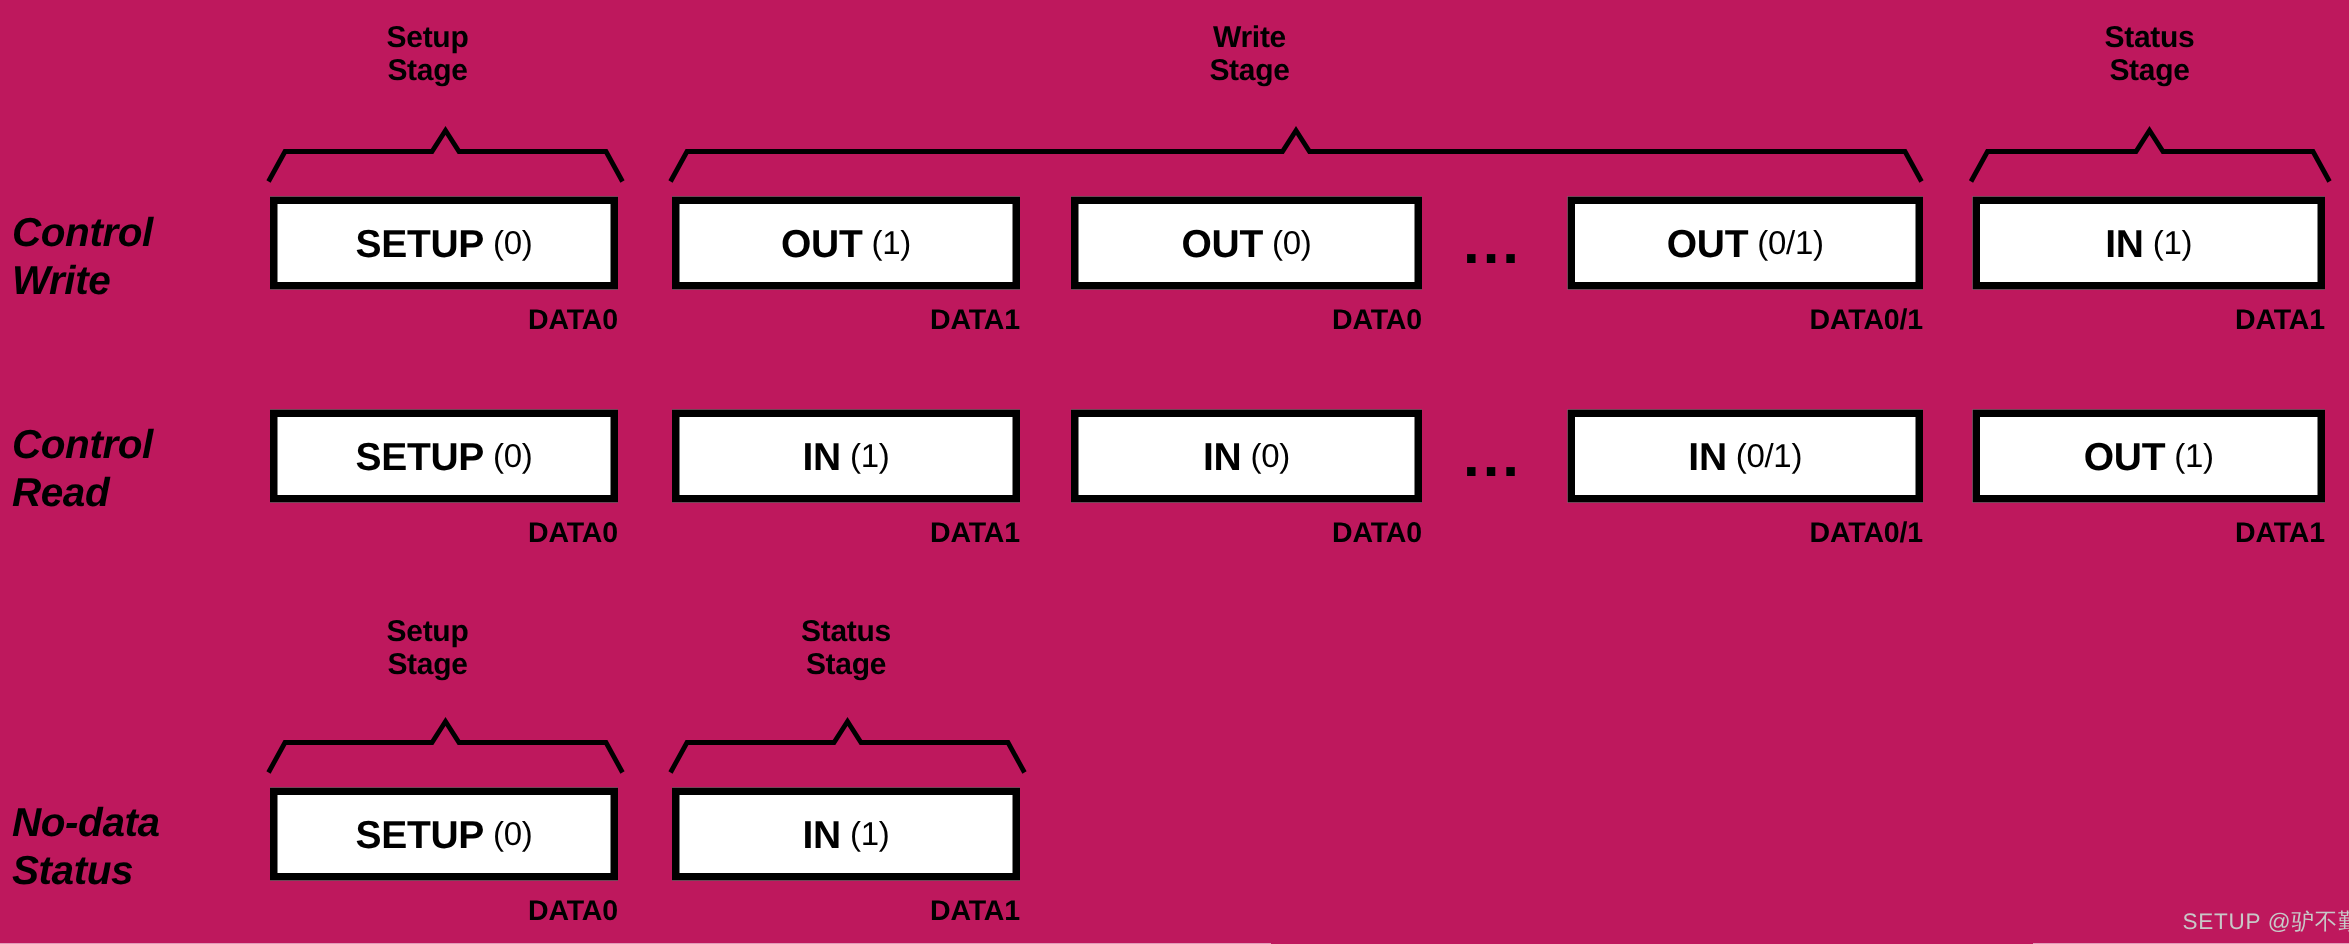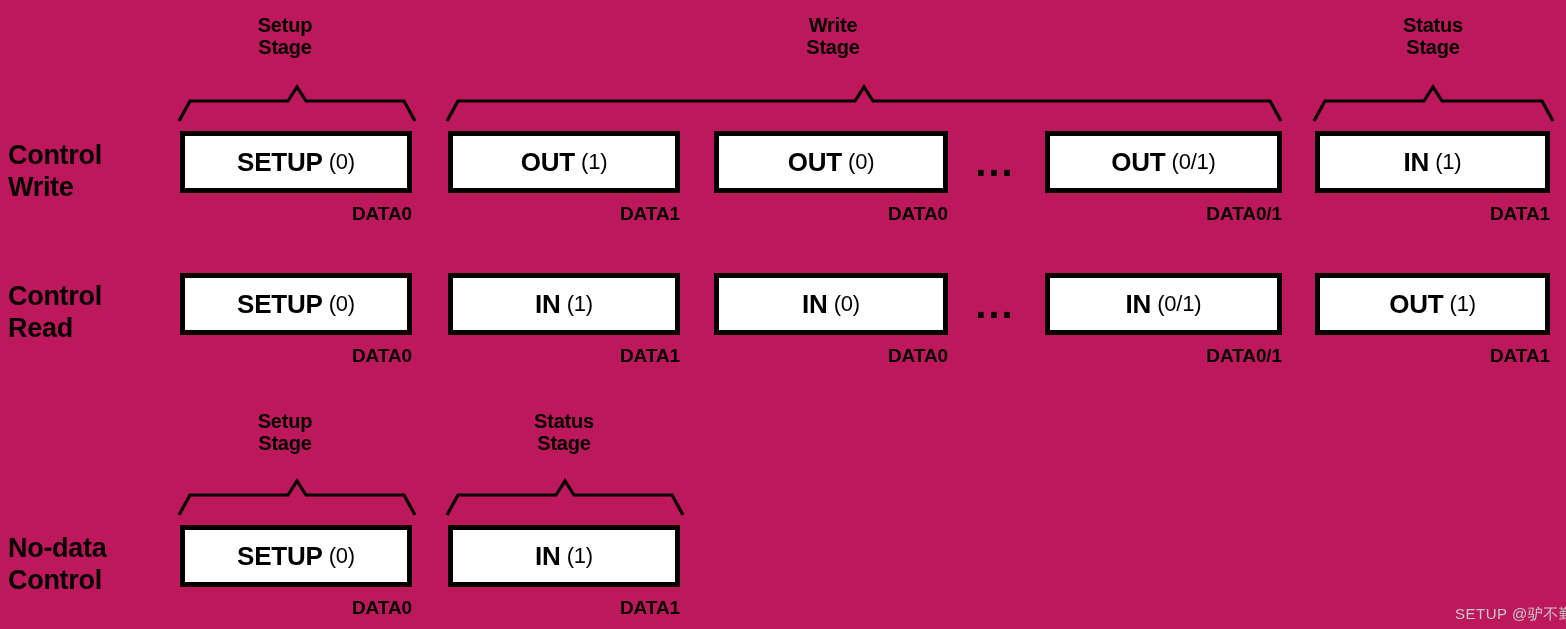--- a/index.html
+++ b/index.html
@@ -21,20 +21,21 @@
 
   
   .row-label {
     position: absolute;
     font-size: 27px;
     font-weight: bold;
     line-height: 1.18;
     letter-spacing: -0.3px;
     white-space: pre-line;
     text-align: left;
+    font-style: italic;
   }
 
   
   .stage-label {
     position: absolute;
     font-size: 20px;
     font-weight: bold;
     line-height: 1.12;
     text-align: center;
     white-space: pre-line;
@@ -195,21 +196,21 @@
 Stage</div>
 
   <svg class="brace" style="left:176px; top:478px;" width="242" height="40" viewBox="0 0 242 40">
     <path d="M 3 37 L 14 17 L 112 17 L 121 3 L 130 17 L 228 17 L 239 37" fill="none" stroke="#000000" stroke-width="3.2" stroke-linejoin="miter" stroke-linecap="butt"></path>
   </svg>
   <svg class="brace" style="left:444px; top:478px;" width="242" height="40" viewBox="0 0 242 40">
     <path d="M 3 37 L 14 17 L 112 17 L 121 3 L 130 17 L 228 17 L 239 37" fill="none" stroke="#000000" stroke-width="3.2" stroke-linejoin="miter" stroke-linecap="butt"></path>
   </svg>
 
   <div class="row-label" style="left:8px; top:533px;">No-data
-Control</div>
+Status</div>
 
   <div class="packet" style="left:180px; top:525px; width:232px; height:62px;">
     <span class="pk-name">SETUP</span>
     <span class="pk-toggle">(0)</span>
   </div>
   <div class="data-label" style="left:180px; top:597px; width:232px;">DATA0</div>
 
   <div class="packet" style="left:448px; top:525px; width:232px; height:62px;">
     <span class="pk-name">IN</span>
     <span class="pk-toggle">(1)</span>

